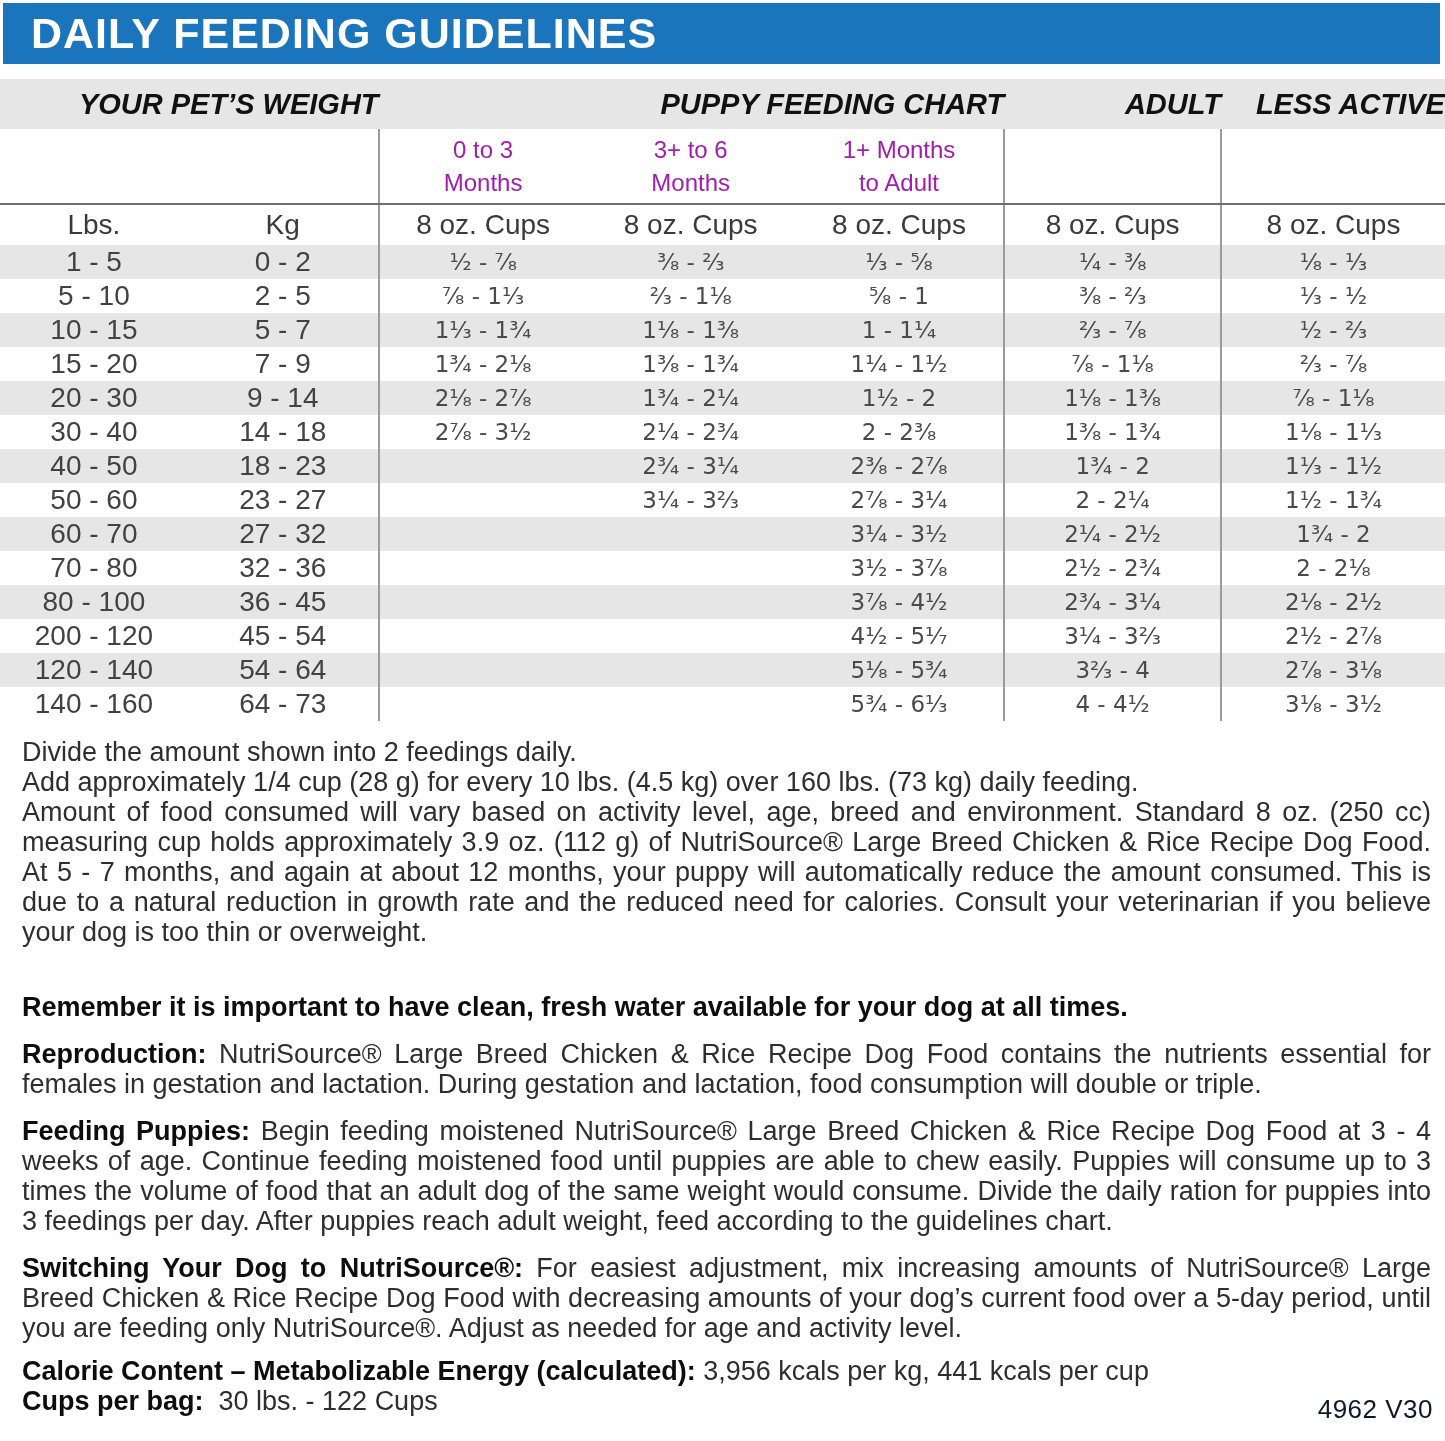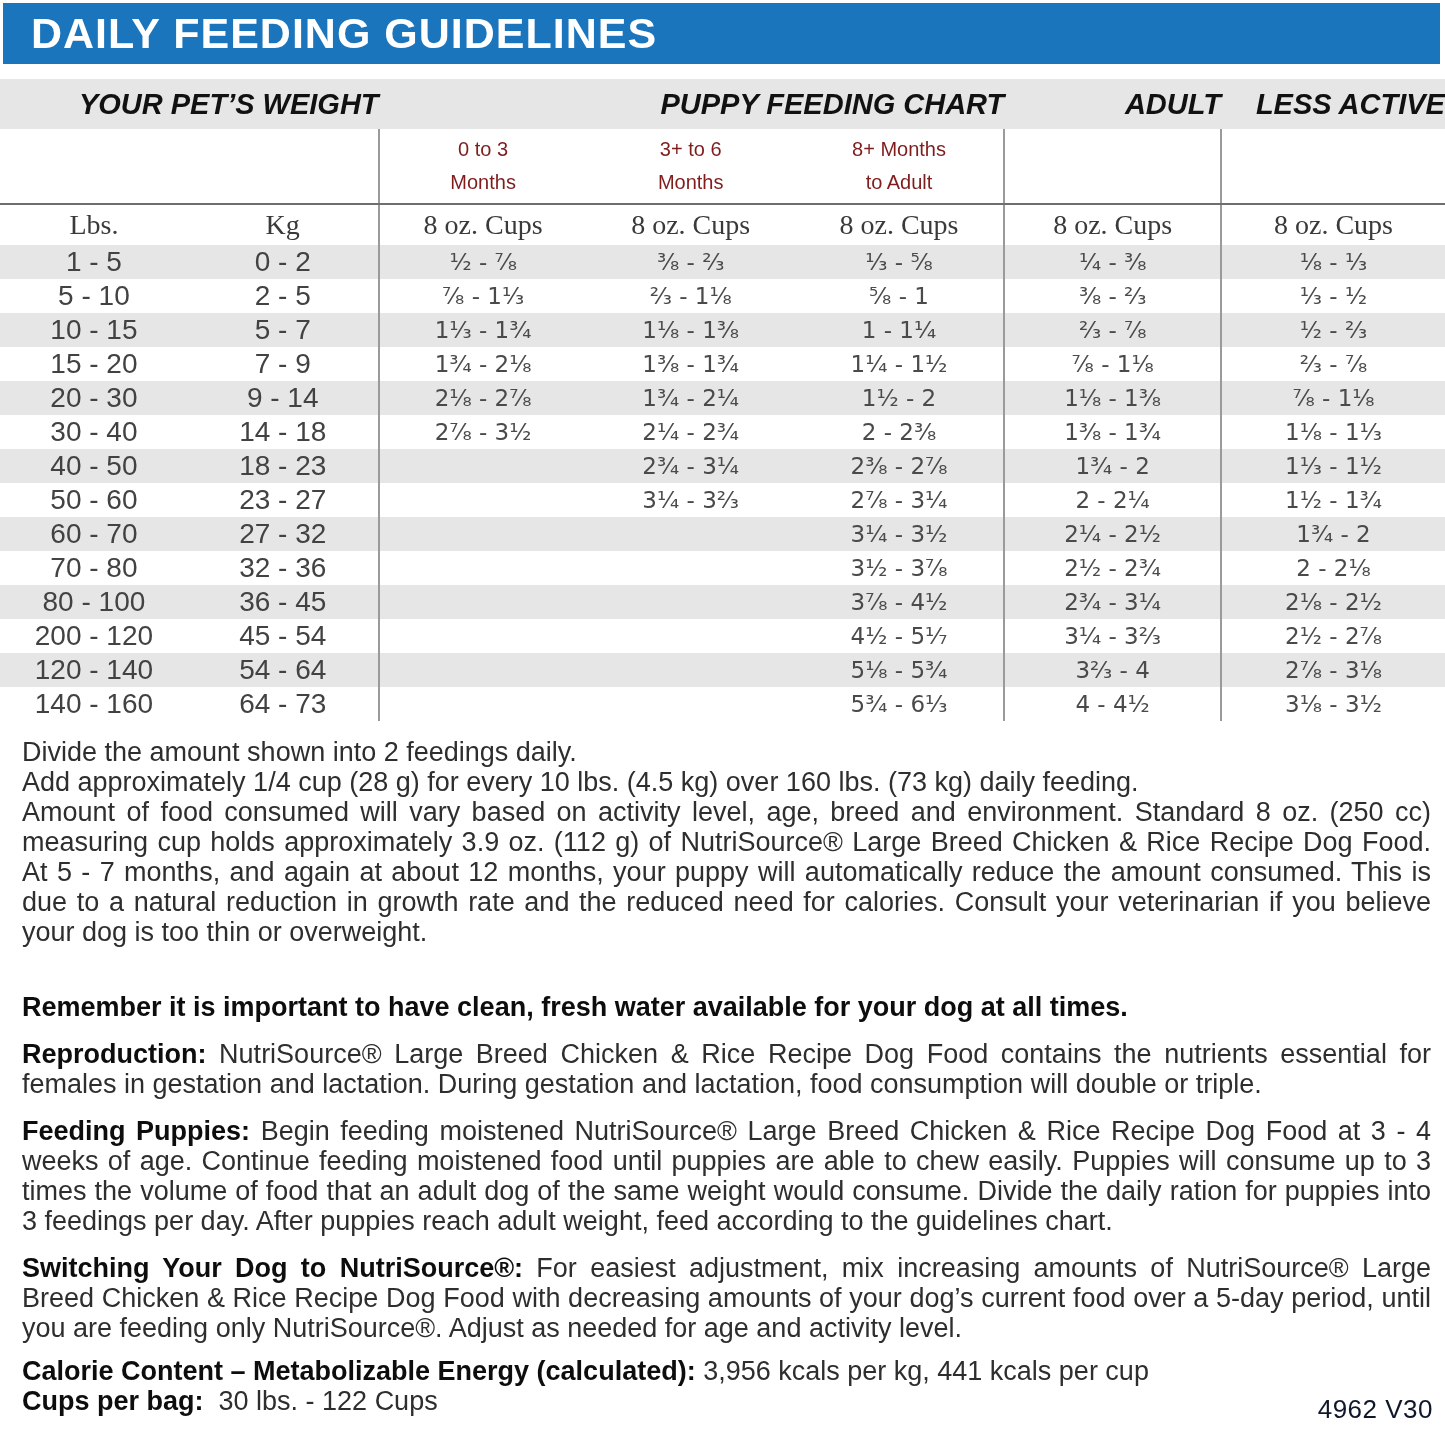--- a/index.html
+++ b/index.html
@@ -24,24 +24,24 @@
   }
   table.feed{
     width:100%;border-collapse:collapse;table-layout:fixed;
   }
   col.c1{width:13.0%;} col.c2{width:13.2%;}
   col.c3{width:14.4%;} col.c4{width:14.4%;} col.c5{width:14.5%;}
   col.c6{width:15.0%;} col.c7{width:15.5%;}
   td{text-align:center;vertical-align:middle;padding:0;}
   .dv{border-left:2px solid #9a9a9a;}
   tr.months td{
-    height:74px;font-size:20px;color:#7f1d1d;line-height:33px;
+    height:74px;font-size:24px;color:#a21caf;line-height:33px;
     border-bottom:2px solid #6e6e6e;
   }
-  tr.units td{height:40px;font-size:28px;color:#3a3a3a;font-family:Liberation Serif, serif;}
+  tr.units td{height:40px;font-size:28px;color:#3a3a3a;}
   tr.data-row td{height:34px;font-size:27px;color:#4a4a4a;white-space:nowrap;}
   tr.data-row td.wt{font-size:28px;color:#424242;}
   tr.data-row td.frac{font-family:"DejaVu Sans",sans-serif;font-size:23px;color:#4a4a4a;}
   tr.stripe{background:#E6E6E6;}
   .notes{
     margin:16px 14px 0 22px;font-size:27px;color:#2e2e2e;line-height:30px;
   }
   .note{margin:0;}
   .just{text-align:justify;}
   .gap{margin-top:17px;}
@@ -82,21 +82,21 @@
       <td colspan="2"></td>
       <td class="dv">
         <div>0 to 3</div>
         <div>Months</div>
       </td>
       <td>
         <div>3+ to 6</div>
         <div>Months</div>
       </td>
       <td>
-        <div>8+ Months</div>
+        <div>1+ Months</div>
         <div>to Adult</div>
       </td>
       <td class="dv"></td>
       <td class="dv"></td>
     </tr>
     <tr class="units">
       <td>Lbs.</td>
       <td>Kg</td>
       <td class="dv">8 oz. Cups</td>
       <td>8 oz. Cups</td>

